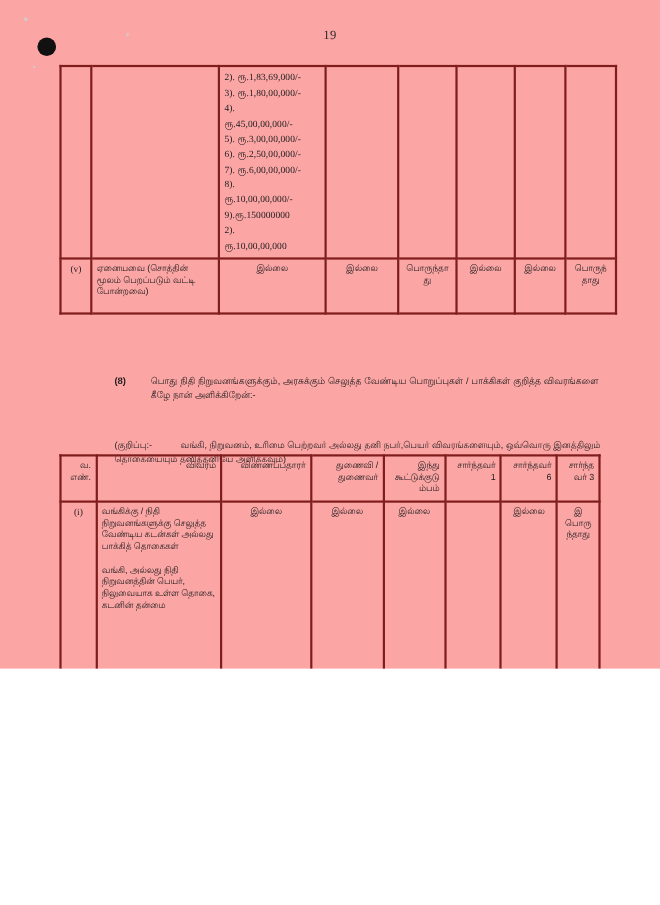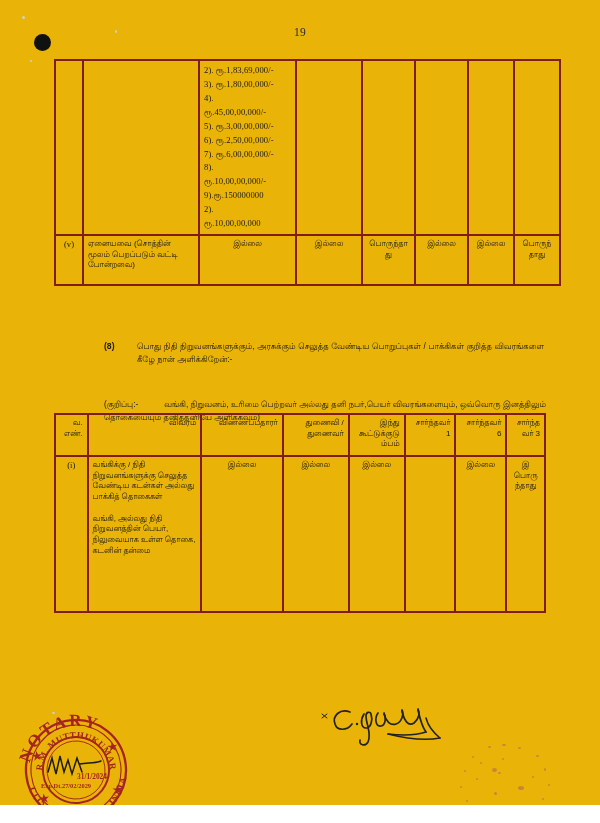--- a/index.html
+++ b/index.html
@@ -3,22 +3,22 @@
 <meta charset="utf-8">
 <style>
   html, body {
     margin: 0;
     padding: 0;
     background: #ffffff;
   }
   #page {
     position: relative;
     width: 600px;
-    height: 805px;
-    background: #eab308;
+    height: 608px;
+    background: #fca5a5;
     font-family: "Liberation Serif", "DejaVu Serif", serif;
     color: #1b1b1b;
     overflow: hidden;
   }
 
   
   .punch-dot {
     position: absolute;
     left: 34px;
     top: 34px;

